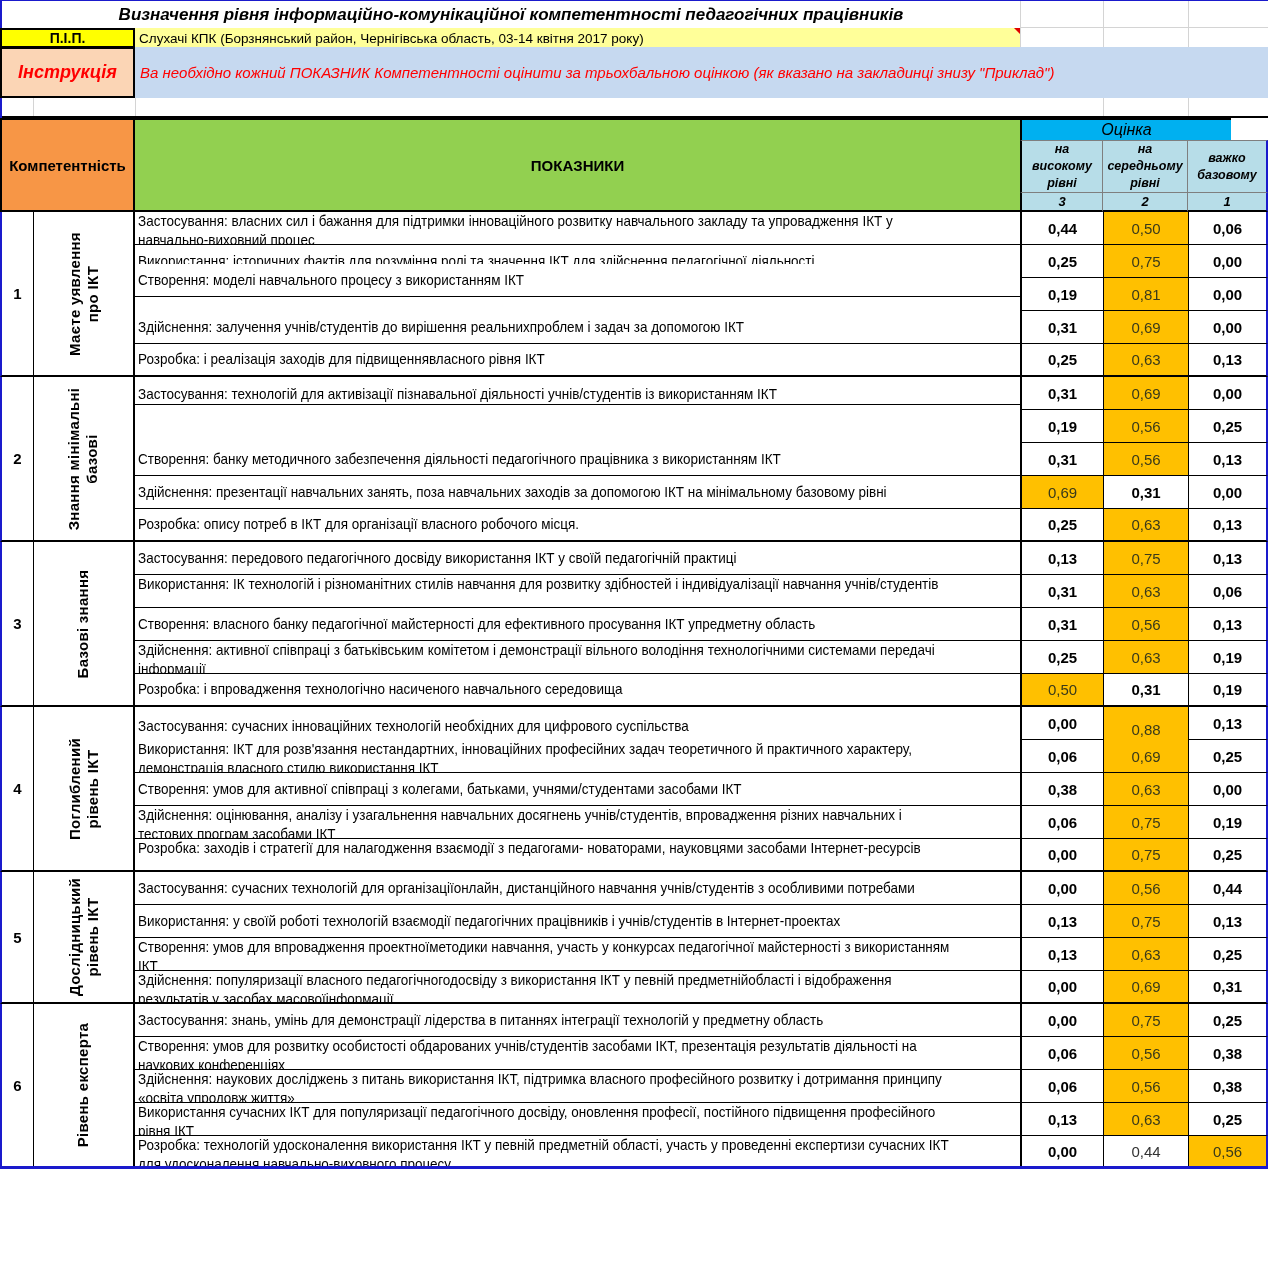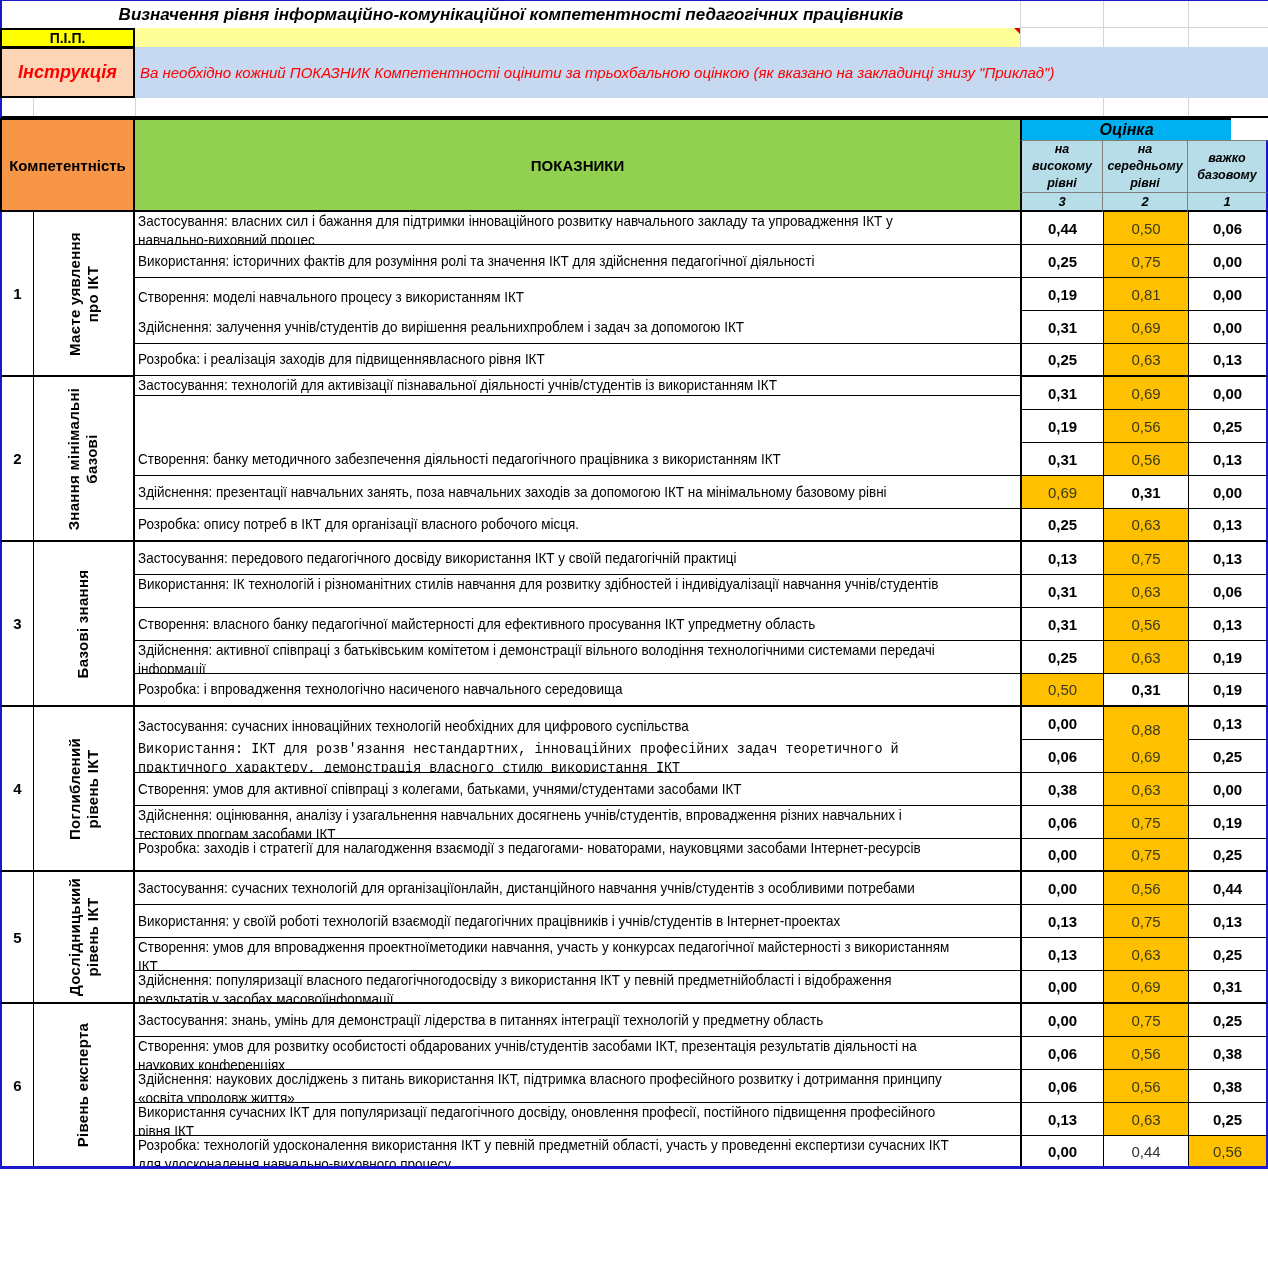--- a/index.html
+++ b/index.html
@@ -8,21 +8,21 @@
   .cell { position:absolute; box-sizing:border-box; overflow:hidden; display:flex; align-items:center; }
   .grid-v { position:absolute; top:0; width:1px; background:#d4d4d4; }
   .title { left:0; top:0; width:1020px; height:28px; justify-content:center; font-weight:bold; font-style:italic; font-size:17px; color:#000; border-left:2px solid #1a1acc; border-top:1px solid #1a1acc; }
   .pip-label { left:0; top:28px; width:135px; height:20px; background:#ffff00; border:2px solid #000; justify-content:center; font-size:14px; font-weight:bold; }
   .pip-value { left:135px; top:28px; width:885px; height:20px; background:#ffff99; font-size:13.5px; padding-left:4px; }
   .comment-mark { position:absolute; right:0; top:0; width:0; height:0; border-left:6px solid transparent; border-top:6px solid #e00000; }
   .instr-label { left:0; top:47px; width:135px; height:51px; background:#fbd5b5; border:2px solid #000; justify-content:center; font-size:18px; font-weight:bold; font-style:italic; color:#ff0000; }
   .instr-text { left:135px; top:47px; width:1133px; height:51px; background:#c6d9f0; font-size:15px; font-style:italic; color:#ff0000; padding-left:5px; }
   .hdr-komp { left:0; top:118px; width:135px; height:94px; background:#f79646; border:2px solid #000; justify-content:center; font-weight:bold; font-size:15px; }
   .hdr-pok { left:135px; top:118px; width:885px; height:94px; background:#92d050; border-top:2px solid #000; border-bottom:2px solid #000; justify-content:center; font-weight:bold; font-size:15px; }
-  .hdr-ocinka { left:1020px; top:118px; width:211px; height:22px; background:#00b0f0; border-top:2px solid #000; border-left:2px solid #000; justify-content:center; font-weight:bold; font-style:italic; font-size:16px; color:#000; }
+  .hdr-ocinka { left:1020px; top:118px; width:211px; height:22px; background:#00b0f0; border-top:2px solid #000; border-left:2px solid #000; justify-content:center; font-weight:normal; font-style:italic; font-size:16px; color:#000; }
   .hdr-lvl { top:140px; height:52px; background:#b7dde8; justify-content:center; text-align:center; font-weight:bold; font-style:italic; font-size:12.5px; line-height:17px; border-right:1px solid #7f7f7f; border-top:1px solid #7f7f7f; }
   .hdr-num { top:192px; height:20px; background:#b7dde8; justify-content:center; font-weight:bold; font-style:italic; font-size:13px; border-right:1px solid #7f7f7f; border-top:1px solid #7f7f7f; border-bottom:2px solid #000; }
   .grp-num { left:0; width:33px; justify-content:center; font-weight:bold; font-size:15px; border-left:2px solid #1a1acc; border-bottom:2px solid #000; background:#fff; }
   .grp-label { left:33px; width:102px; justify-content:center; border-left:1px solid #000; border-right:2px solid #000; border-bottom:2px solid #000; background:#fff; }
   .grp-label span { display:block; transform:rotate(-90deg); white-space:pre; text-align:center; font-weight:bold; font-size:15px; line-height:18px; letter-spacing:0.3px; }
   .ind { left:135px; width:885px; font-size:14.5px; line-height:19px; padding:0 3px; border-bottom:1px solid #000; background:#fff; align-items:flex-start; padding-top:0px; }
   .ind.single { align-items:center; }
   .ind.last { border-bottom:2px solid #000; }
   .ind span { display:block; transform:scaleX(0.93); transform-origin:left center; white-space:normal; width:940px; }
   .val { justify-content:center; font-size:15px; font-weight:bold; border-left:1px solid #000; border-bottom:1px solid #000; background:#fff; }
@@ -46,20 +46,21 @@
   <div class="grid-v" style="left:135px;top:97px;height:21px;"></div>
   <div style="position:absolute;left:1020px;top:27px;width:248px;height:1px;background:#d4d4d4;"></div>
   <div style="position:absolute;left:0;top:116px;width:1268px;height:2px;background:#000;"></div>
   <div style="position:absolute;left:0;top:97px;width:2px;height:21px;background:#1a1acc;"></div>
   <div style="position:absolute;left:0;top:0;width:1268px;height:1px;background:#1a1acc;"></div>
 
   <div class="cell title">Визначення рівня інформаційно-комунікаційної компетентності педагогічних працівників</div>
 
   <div class="cell pip-label">П.І.П.</div>
   <div class="cell pip-value">
+    <span>Слухачі КПК (Борзнянський район, Чернігівська область, 03-14 квітня 2017 року)</span>
     <span class="comment-mark"></span>
   </div>
 
   <div class="cell instr-label">Інструкція</div>
   <div class="cell instr-text">Ва необхідно кожний ПОКАЗНИК Компетентності оцінити за трьохбальною оцінкою (як вказано на закладинці знизу "Приклад")</div>
 
   <div class="cell hdr-komp">Компетентність</div>
   <div class="cell hdr-pok">ПОКАЗНИКИ</div>
   <div class="cell hdr-ocinka">Оцінка</div>
 
@@ -82,21 +83,21 @@
       </div>
       <div class="cell val col-d" style="top: 212px; height: 33px;">0,44</div>
       <div class="cell val col-e hl" style="top: 212px; height: 33px;">0,50</div>
       <div class="cell val col-f" style="top: 212px; height: 33px;">0,06</div>
       <div class="cell ind single" style="top: 245px; height: 33px; justify-content: center;">
         <span>Використання: історичних фактів для розуміння ролі та значення ІКТ для здійснення педагогічної діяльності</span>
       </div>
       <div class="cell val col-d" style="top: 245px; height: 33px;">0,25</div>
       <div class="cell val col-e hl" style="top: 245px; height: 33px;">0,75</div>
       <div class="cell val col-f" style="top: 245px; height: 33px;">0,00</div>
-      <div class="cell ind single" style="top: 281px; height: 33px;">
+      <div class="cell ind single" style="top: 264px; height: 33px;">
         <span>Створення: моделі навчального процесу з використанням ІКТ</span>
       </div>
       <div class="cell val col-d" style="top: 278px; height: 33px;">0,19</div>
       <div class="cell val col-e hl" style="top: 278px; height: 33px;">0,81</div>
       <div class="cell val col-f" style="top: 278px; height: 33px;">0,00</div>
       <div class="cell ind single" style="top: 311px; height: 33px;">
         <span>Здійснення: залучення учнів/студентів до вирішення реальнихпроблем і задач за допомогою ІКТ</span>
       </div>
       <div class="cell val col-d" style="top: 311px; height: 33px;">0,31</div>
       <div class="cell val col-e hl" style="top: 311px; height: 33px;">0,69</div>
@@ -105,21 +106,21 @@
         <span>Розробка: і реалізація заходів для підвищеннявласного рівня ІКТ</span>
       </div>
       <div class="cell val col-d last" style="top: 344px; height: 33px;">0,25</div>
       <div class="cell val col-e last hl" style="top: 344px; height: 33px;">0,63</div>
       <div class="cell val col-f last" style="top: 344px; height: 33px;">0,13</div>
       <div class="cell grp-num" style="top: 212px; height: 165px;">1</div>
       <div class="cell grp-label" style="top: 212px; height: 165px;">
         <span>Маєте уявлення
 про ІКТ</span>
       </div>
-      <div class="cell ind single" style="top: 376px; height: 20px; align-items: center;">
+      <div class="cell ind single" style="top: 385px; height: 20px; align-items: center;">
         <span>Застосування: технологій для активізації пізнавальної діяльності учнів/студентів із використанням ІКТ</span>
       </div>
       <div class="cell val col-d" style="top: 377px; height: 33px;">0,31</div>
       <div class="cell val col-e hl" style="top: 377px; height: 33px;">0,69</div>
       <div class="cell val col-f" style="top: 377px; height: 33px;">0,00</div>
       <div class="cell ind single" style="top: 410px; height: 33px; margin-top: 36px;">
         <span>Використання: у конкретній предметній області комп'ютерних програм та пакетів прикладнихпрограм</span>
       </div>
       <div class="cell val col-d" style="top: 410px; height: 33px;">0,19</div>
       <div class="cell val col-e hl" style="top: 410px; height: 33px;">0,56</div>
@@ -180,21 +181,21 @@
       <div class="cell grp-num" style="top: 542px; height: 165px;">3</div>
       <div class="cell grp-label" style="top: 542px; height: 165px;">
         <span>Базові знання</span>
       </div>
       <div class="cell ind single" style="top: 707px; height: 40px;">
         <span>Застосування: сучасних інноваційних технологій необхідних для цифрового суспільства</span>
       </div>
       <div class="cell val col-d" style="top: 707px; height: 33px;">0,00</div>
       <div class="cell val col-e hl" style="top: 707px; height: 46px;">0,88</div>
       <div class="cell val col-f" style="top: 707px; height: 33px;">0,13</div>
-      <div class="cell ind" style="top: 740px; height: 33px; font-family: Liberation Mono, monospace;">
+      <div class="cell ind" style="top: 740px; height: 33px;">
         <span>Використання: ІКТ для розв'язання нестандартних, інноваційних професійних задач теоретичного й практичного характеру, демонстрація власного стилю використання ІКТ</span>
       </div>
       <div class="cell val col-d" style="top: 740px; height: 33px;">0,06</div>
       <div class="cell val col-e hl" style="top: 740px; height: 33px;">0,69</div>
       <div class="cell val col-f" style="top: 740px; height: 33px;">0,25</div>
       <div class="cell ind single" style="top: 773px; height: 33px;">
         <span>Створення: умов для активної співпраці з колегами, батьками, учнями/студентами засобами ІКТ</span>
       </div>
       <div class="cell val col-d" style="top: 773px; height: 33px;">0,38</div>
       <div class="cell val col-e hl" style="top: 773px; height: 33px;">0,63</div>

